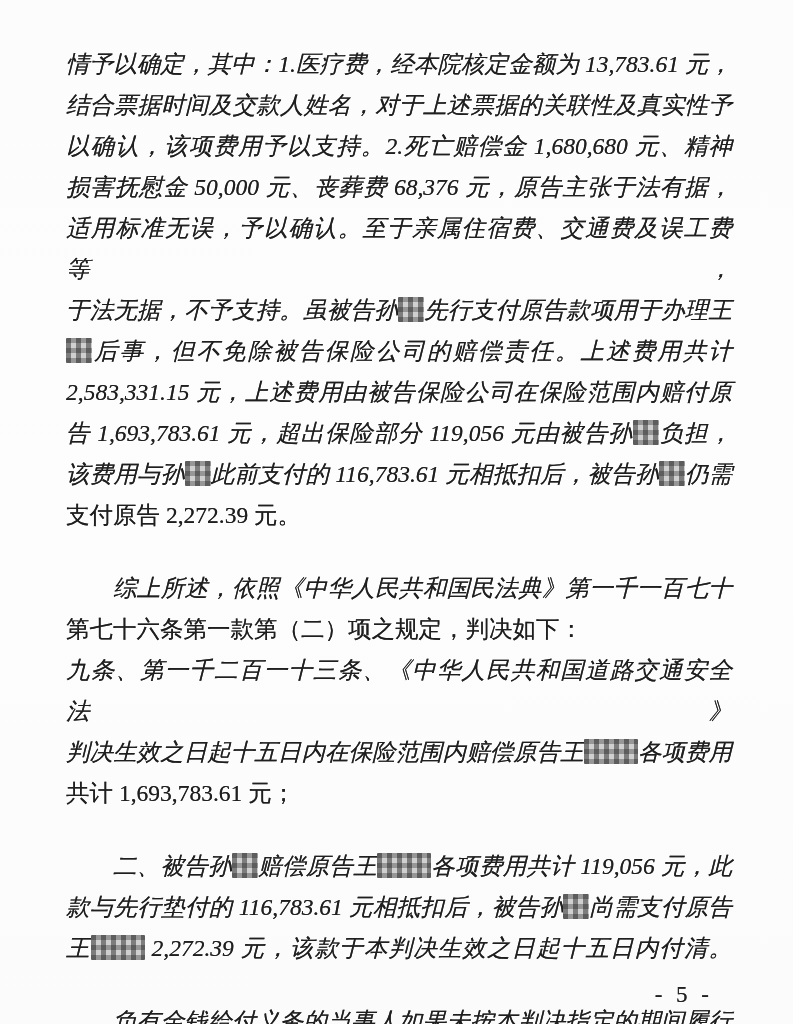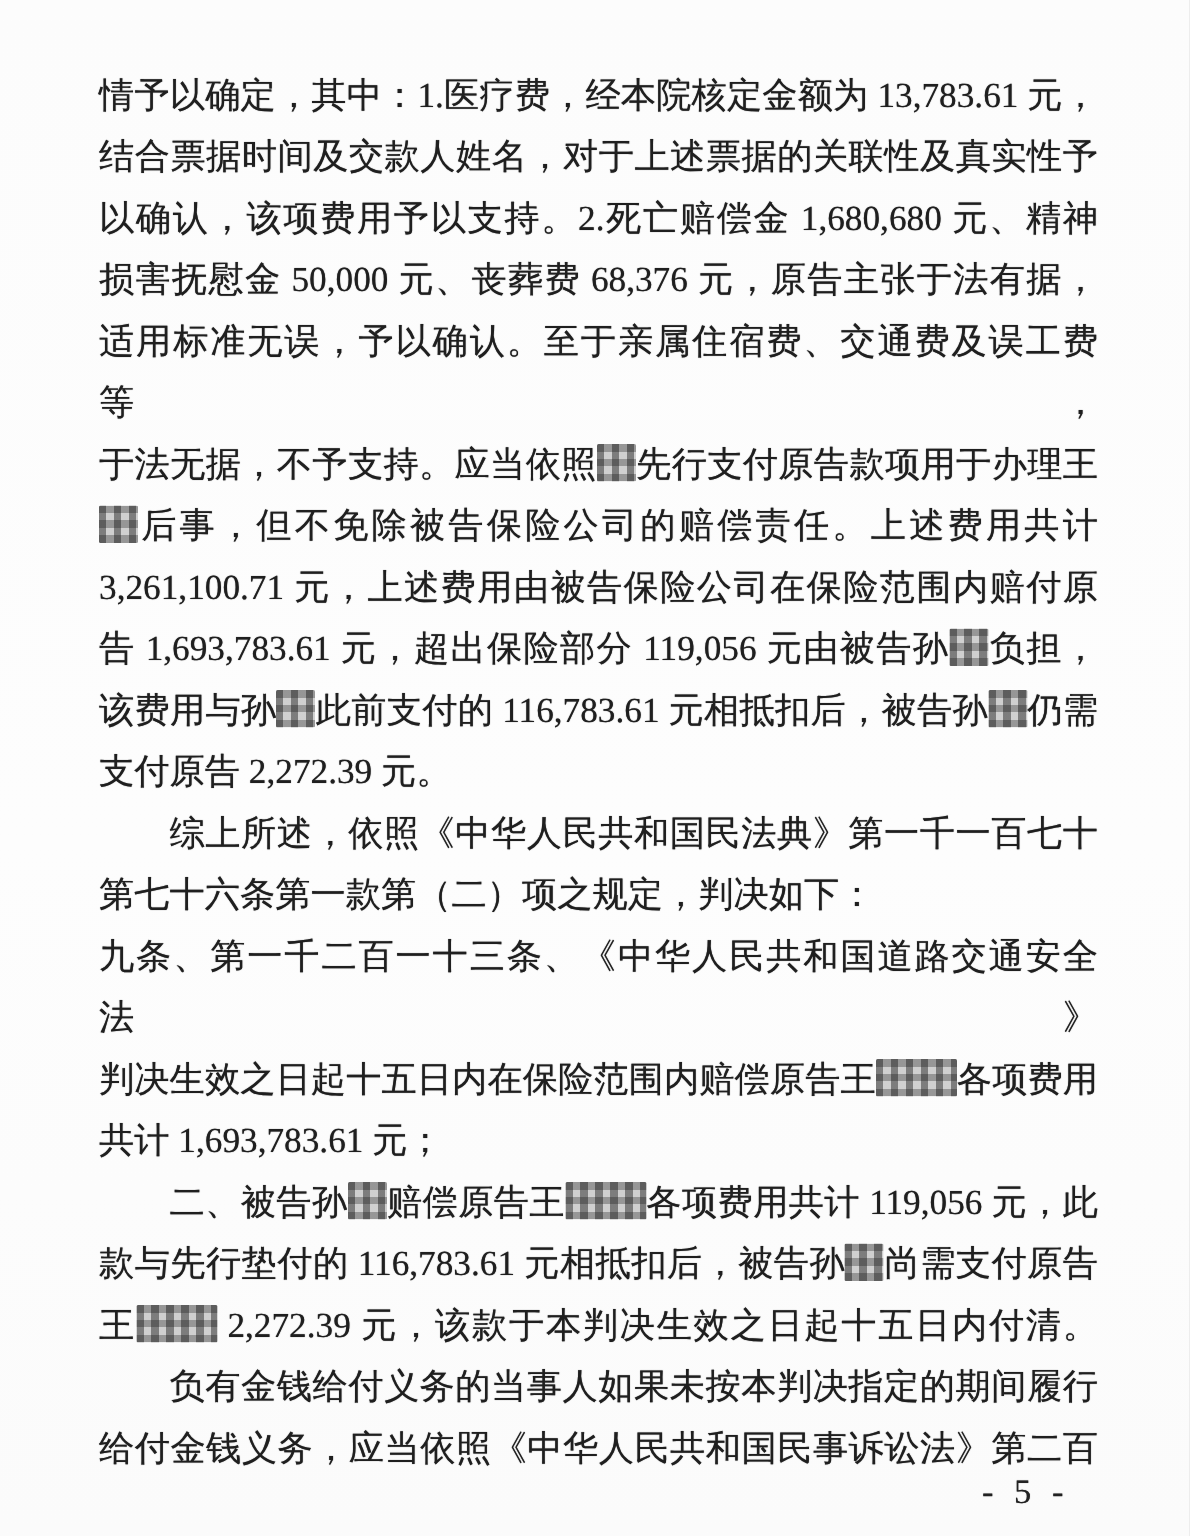--- a/index.html
+++ b/index.html
@@ -16,23 +16,23 @@
     position:absolute;
     left:66px;right:61px;top:44px;
     font-size:23.5px;
     line-height:41px;
     text-shadow:0 0 .6px rgba(10,10,10,.75);
   }
   .line{
     text-align:justify;
     white-space:normal;
   }
-  .line.fill{ text-align-last:justify; }
+  .line.fill{ text-align-last:justify;font-style:italic; }
   .line.short{ text-align-last:left; }
-  .line.indent{ text-indent:47px; }
+  .line.indent{ text-indent:47px;margin-top:32px; }
   
   .rd{
     display:inline-block;
     height:25px;
     vertical-align:-4px;
     border-radius:1px;
     background:
       repeating-linear-gradient(90deg, rgba(35,35,35,.50) 0 5px, rgba(150,150,150,.12) 5px 10px),
       repeating-linear-gradient(0deg, rgba(70,70,70,.45) 0 5px, rgba(210,210,210,.18) 5px 10px),
       #d9d9d9;
@@ -55,25 +55,25 @@
 
 <div class="page">
   <div class="body-text">
 
     <div class="line fill"><span>情予以确定，其中：1.医疗费，经本院核定金额为 13,783.61 元，</span></div>
     <div class="line fill"><span>结合票据时间及交款人姓名，对于上述票据的关联性及真实性予</span></div>
     <div class="line fill"><span>以确认，该项费用予以支持。2.死亡赔偿金 1,680,680 元、精神</span></div>
     <div class="line fill"><span>损害抚慰金 50,000 元、丧葬费 68,376 元，原告主张于法有据，</span></div>
     <div class="line fill"><span>适用标准无误，予以确认。至于亲属住宿费、交通费及误工费等，</span></div>
 
-    <div class="line fill"><span>于法无据，不予支持。应当依照</span><span class="rd r1"></span><span>先行支付原告款项用于办理王</span></div>
+    <div class="line fill"><span>于法无据，不予支持。虽被告孙</span><span class="rd r1"></span><span>先行支付原告款项用于办理王</span></div>
 
     <div class="line fill"><span class="rd r1"></span><span>后事，但不免除被告保险公司的赔偿责任。上述费用共计</span></div>
 
-    <div class="line fill"><span>3,261,100.71 元，上述费用由被告保险公司在保险范围内赔付原</span></div>
+    <div class="line fill"><span>2,583,331.15 元，上述费用由被告保险公司在保险范围内赔付原</span></div>
 
     <div class="line fill"><span>告 1,693,783.61 元，超出保险部分 119,056 元由被告孙</span><span class="rd r1"></span><span>负担，</span></div>
 
     <div class="line fill"><span>该费用与孙</span><span class="rd r1"></span><span>此前支付的 116,783.61 元相抵扣后，被告孙</span><span class="rd r1"></span><span>仍需</span></div>
 
     <div class="line short"><span>支付原告 2,272.39 元。</span></div>
 
     <div class="line fill indent"><span>综上所述，依照《中华人民共和国民法典》第一千一百七十</span></div>
     <div class="line short"><span>第七十六条第一款第（二）项之规定，判决如下：</span></div>
     <div class="line fill"><span>九条、第一千二百一十三条、《中华人民共和国道路交通安全法》</span></div>

